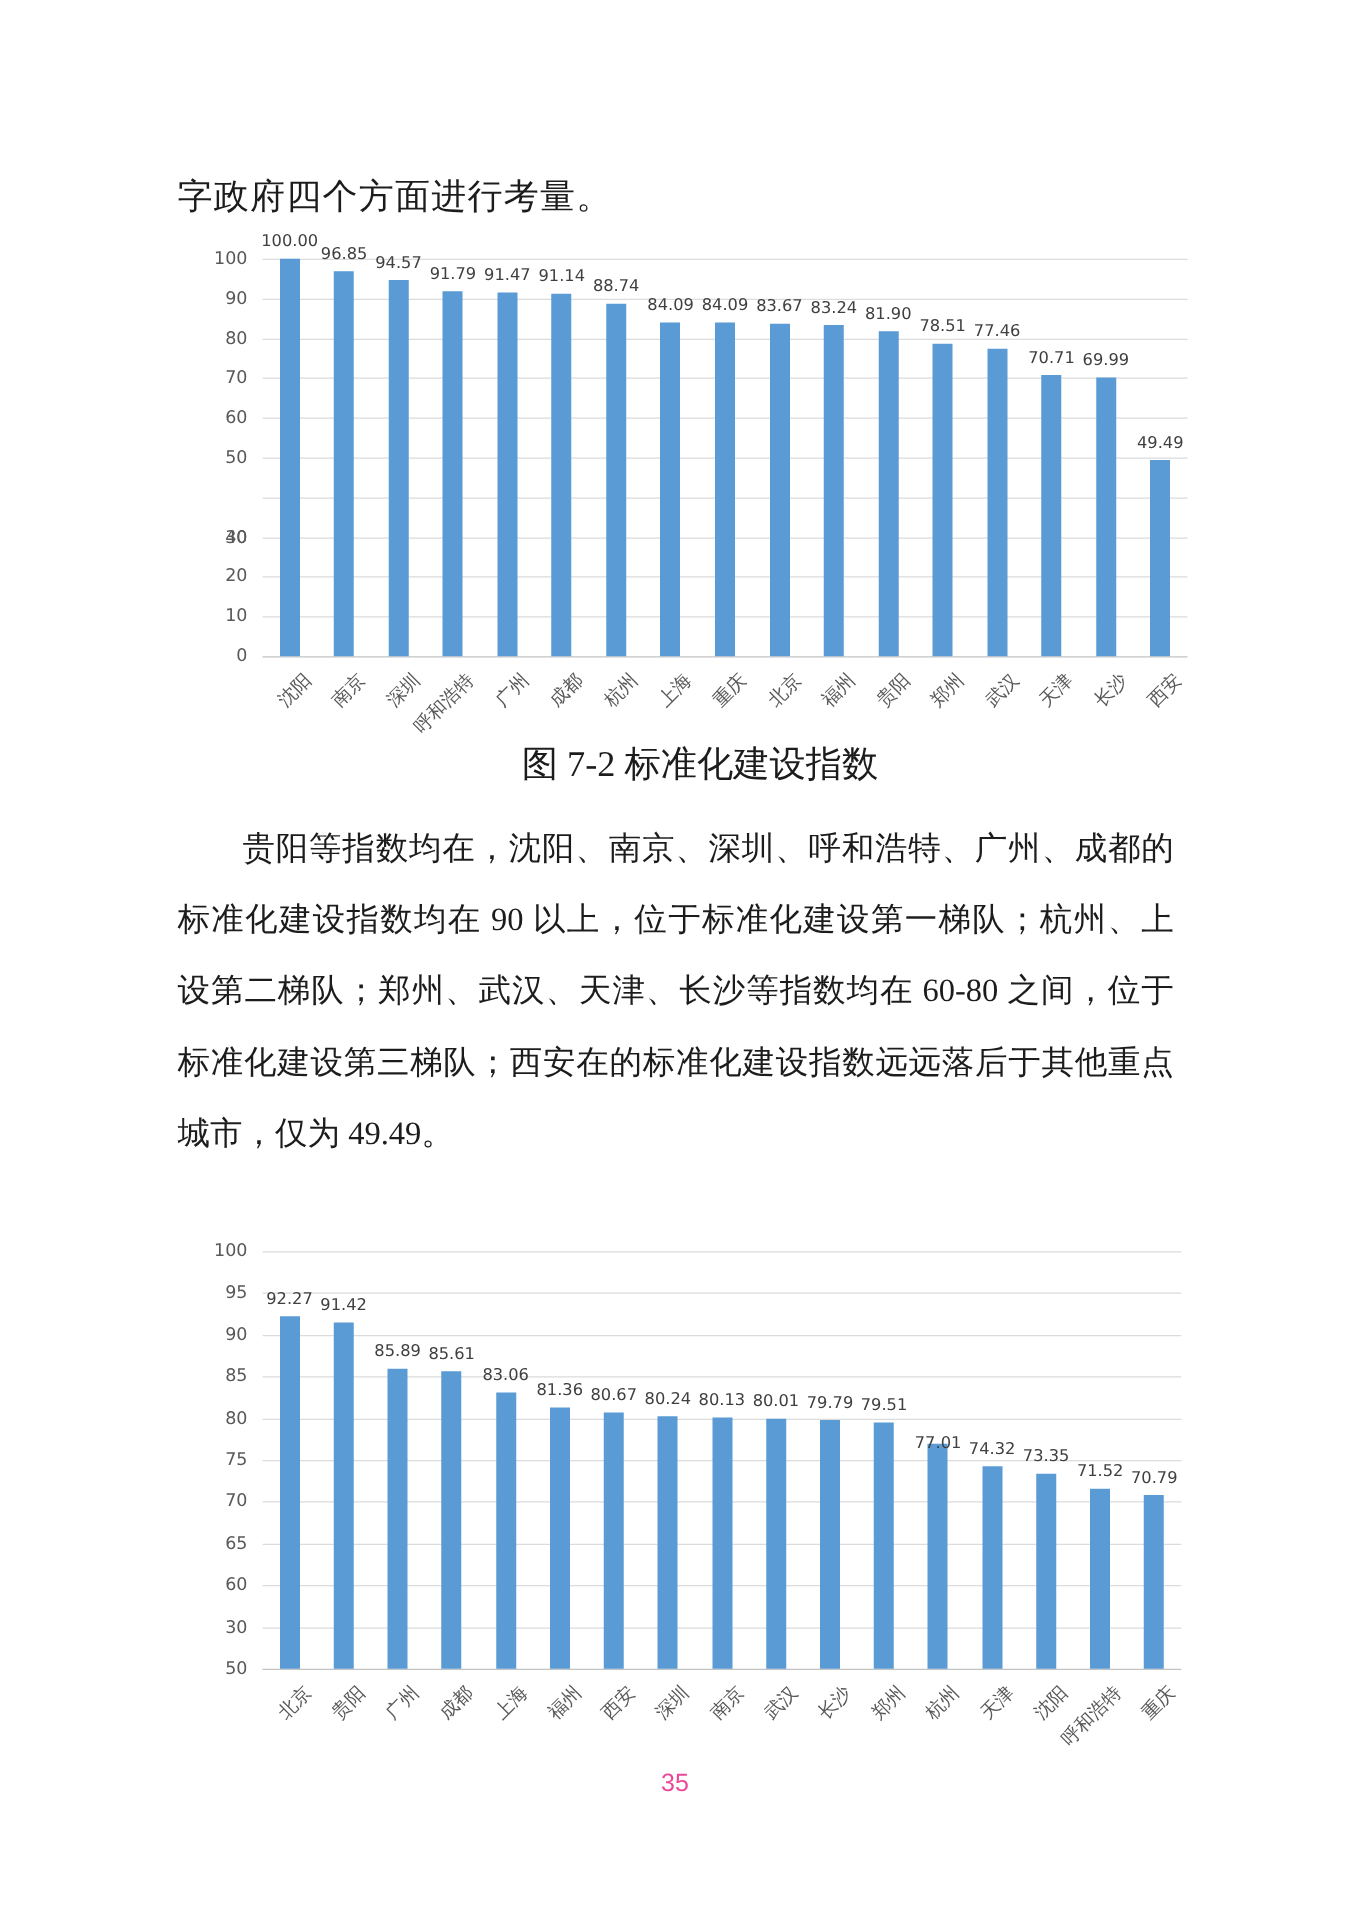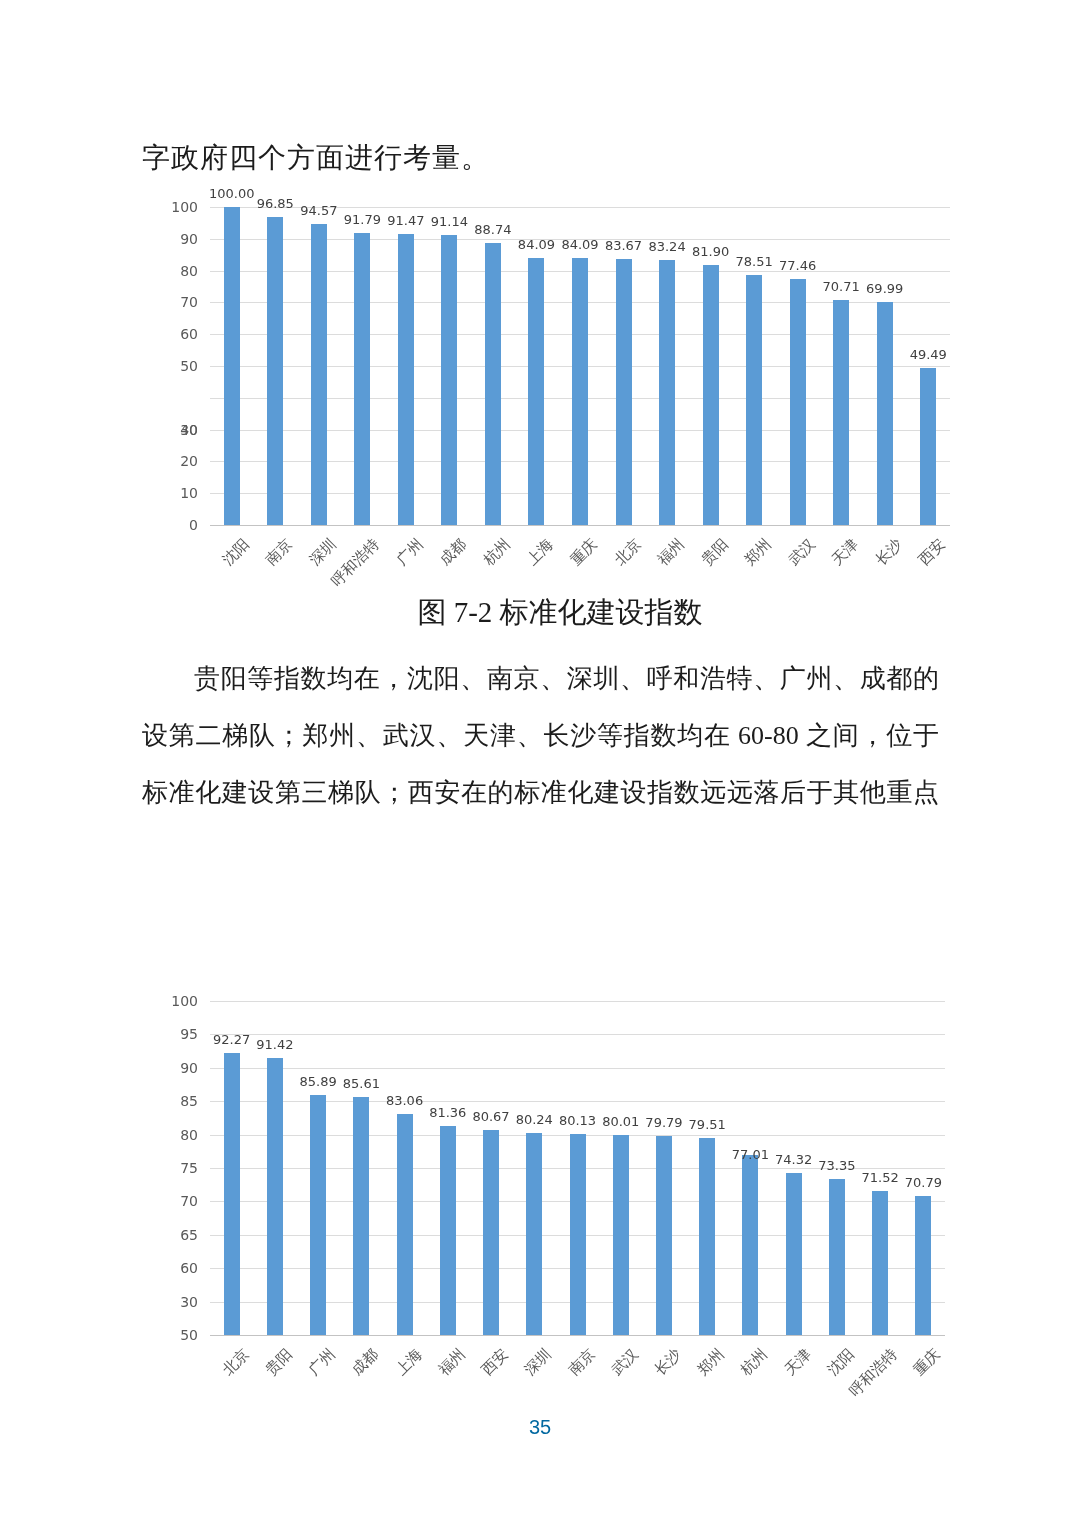--- a/index.html
+++ b/index.html
@@ -29,21 +29,21 @@
     height:57px; line-height:57px;
     text-align:justify; text-align-last:justify;
     text-justify:inter-character;
     white-space:normal; overflow:hidden;
   }
   .pline.first { text-indent:52px; }
   .pline.last  { text-align:left; text-align-last:left; }
 
   #page-number {
     position:absolute; left:0; top:1416px; width:1080px;
-    text-align:center; font-size:20px; color:#0369a1;
+    text-align:center; font-size:20px; color:#ec4899;
     font-family:"Liberation Sans","DejaVu Sans",sans-serif;
   }
 
   
   .chart {
     position:absolute;
     font-family:"DejaVu Sans","Liberation Sans",sans-serif;
     color:#595959;
   }
   #chart1 { left:165px; top:195px; width:800px; height:430px; }
@@ -152,22 +152,24 @@
         <div class="xlabel" style="right: 100.824px;">天津</div>
         <div class="xlabel" style="right: 57.2941px;">长沙</div>
         <div class="xlabel" style="right: 13.7647px;">西安</div>
       </div>
   </div>
 
   <div id="caption">图 7-2 标准化建设指数</div>
 
   <div id="paragraph">
     <div class="pline first">贵阳等指数均在，沈阳、南京、深圳、呼和浩特、广州、成都的</div>
+    <div class="pline">标准化建设指数均在 90 以上，位于标准化建设第一梯队；杭州、上</div>
     <div class="pline">设第二梯队；郑州、武汉、天津、长沙等指数均在 60-80 之间，位于</div>
     <div class="pline">标准化建设第三梯队；西安在的标准化建设指数远远落后于其他重点</div>
+    <div class="pline last">城市，仅为 49.49。</div>
   </div>
 
   <div class="chart" id="chart2">
     <div class="yaxis" style="top: 16px; width: 50px; height: 334px;">
         <div class="ytick" style="top: 325px;">50</div>
         <div class="ytick" style="top: 291.6px;">30</div>
         <div class="ytick" style="top: 258.2px;">60</div>
         <div class="ytick" style="top: 224.8px;">65</div>
         <div class="ytick" style="top: 191.4px;">70</div>
         <div class="ytick" style="top: 158px;">75</div>

